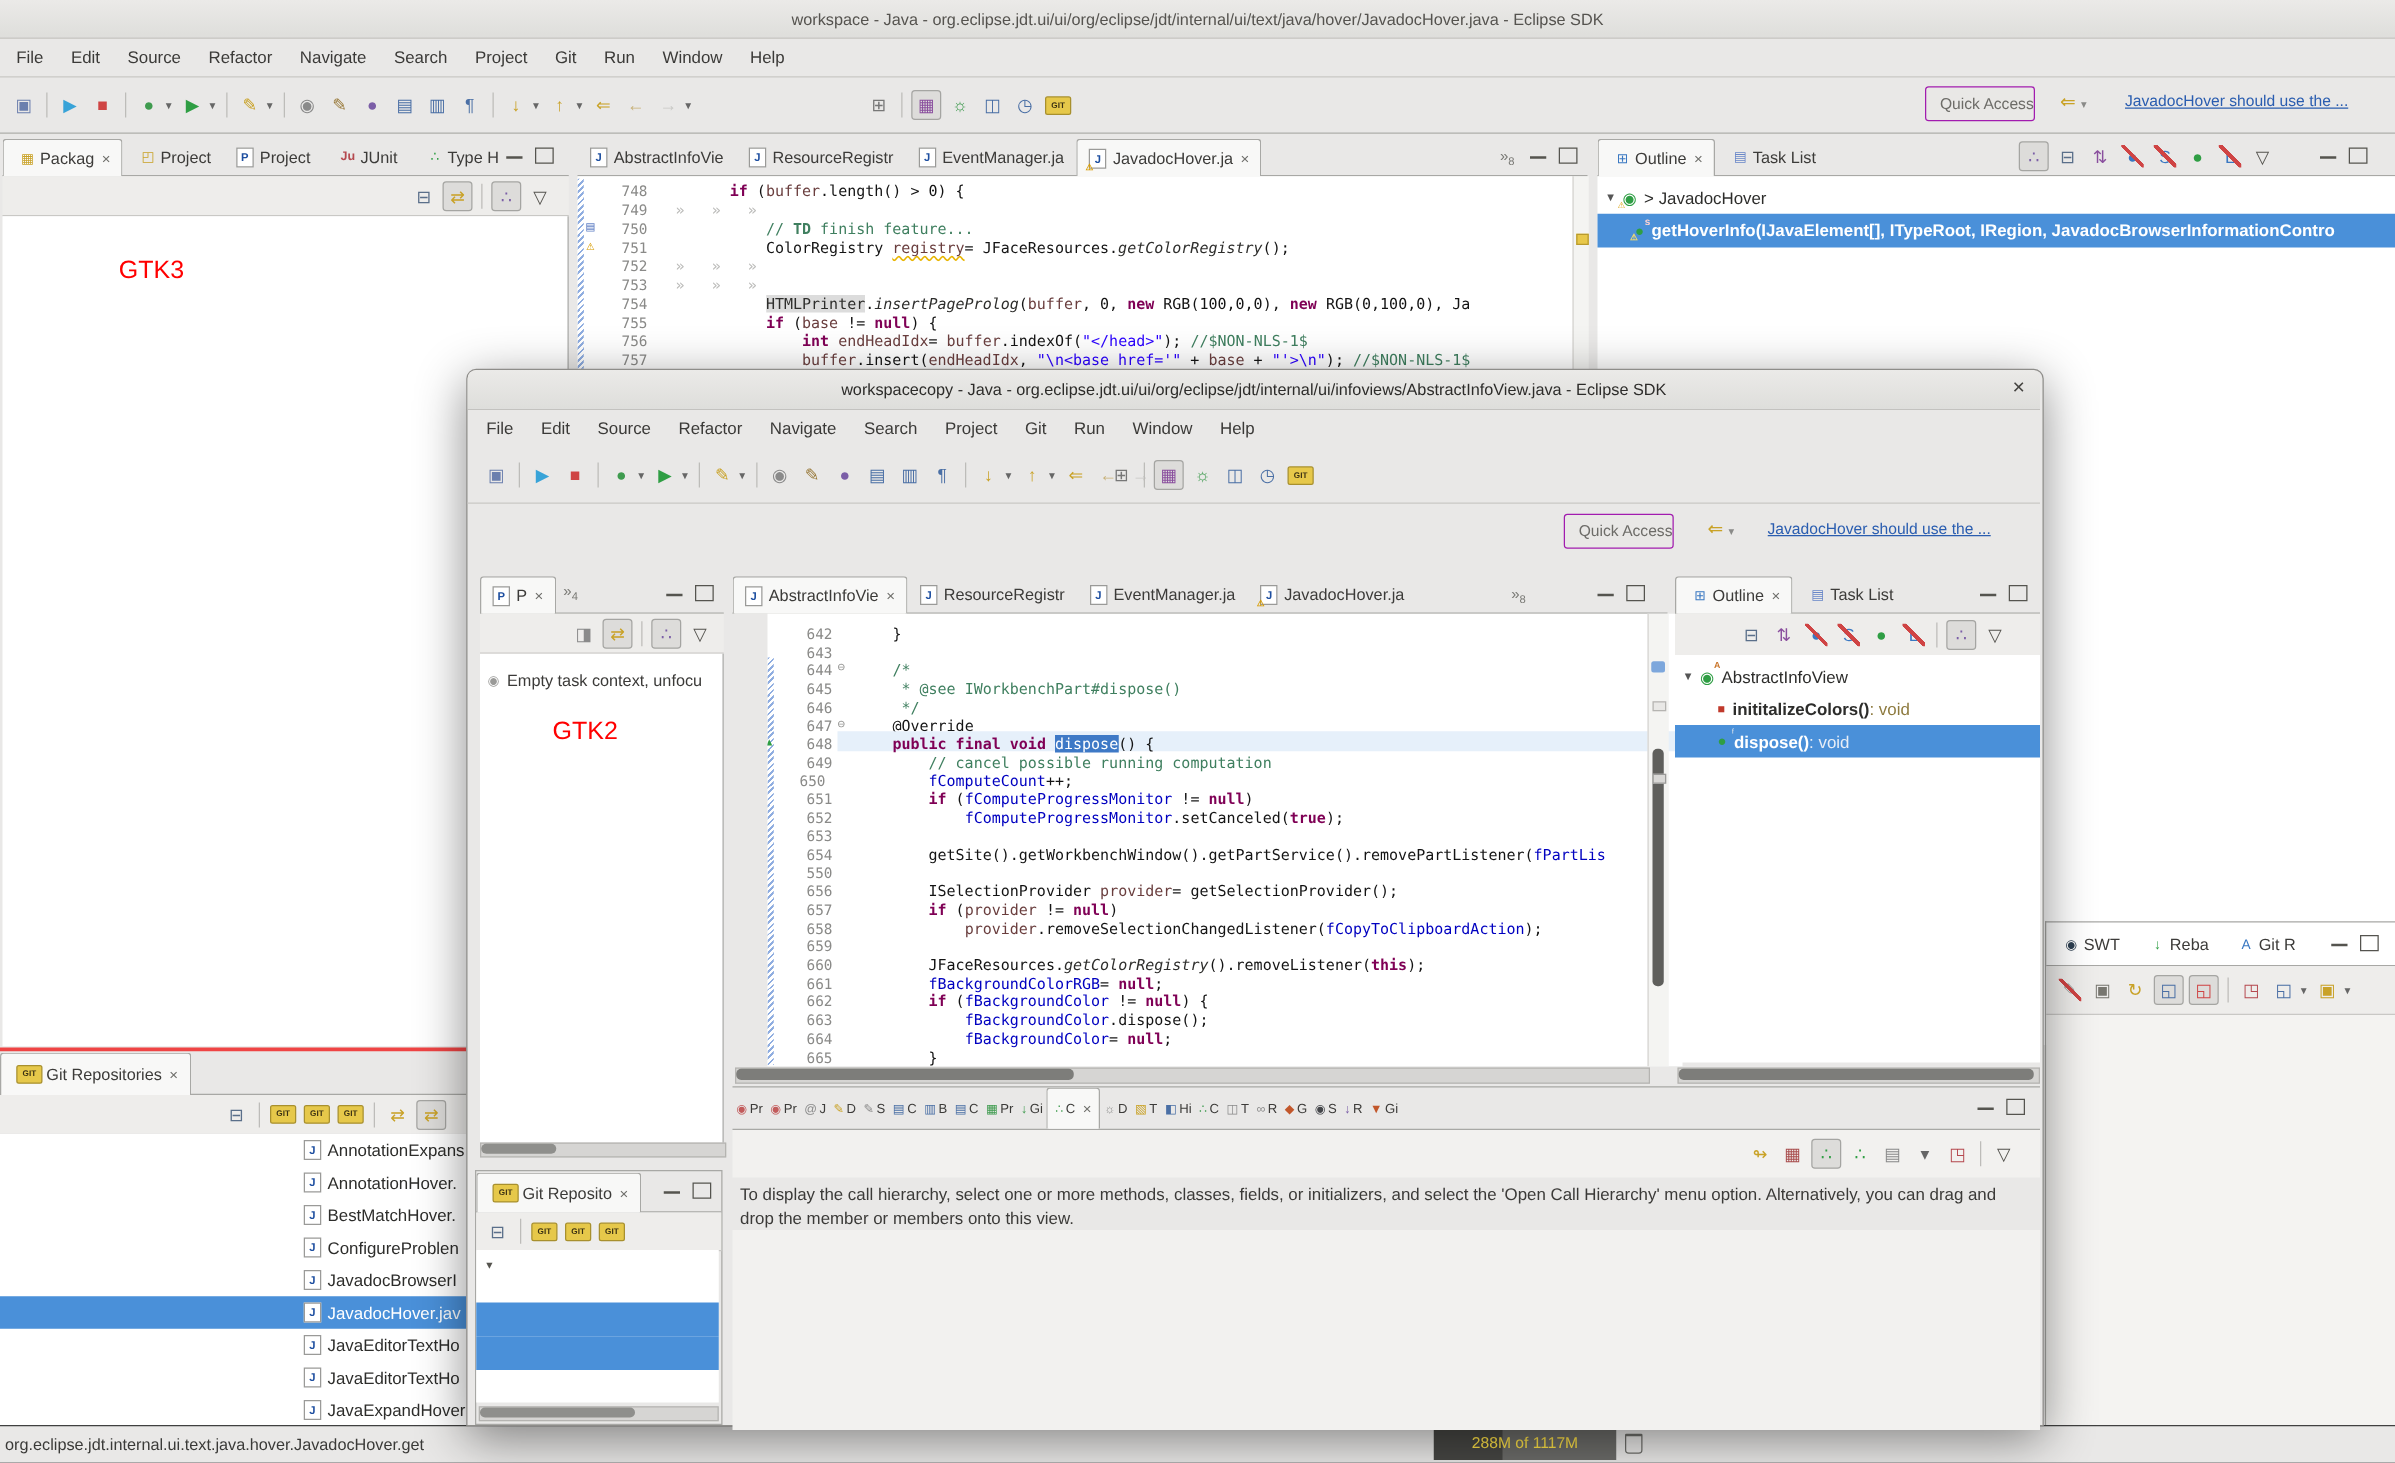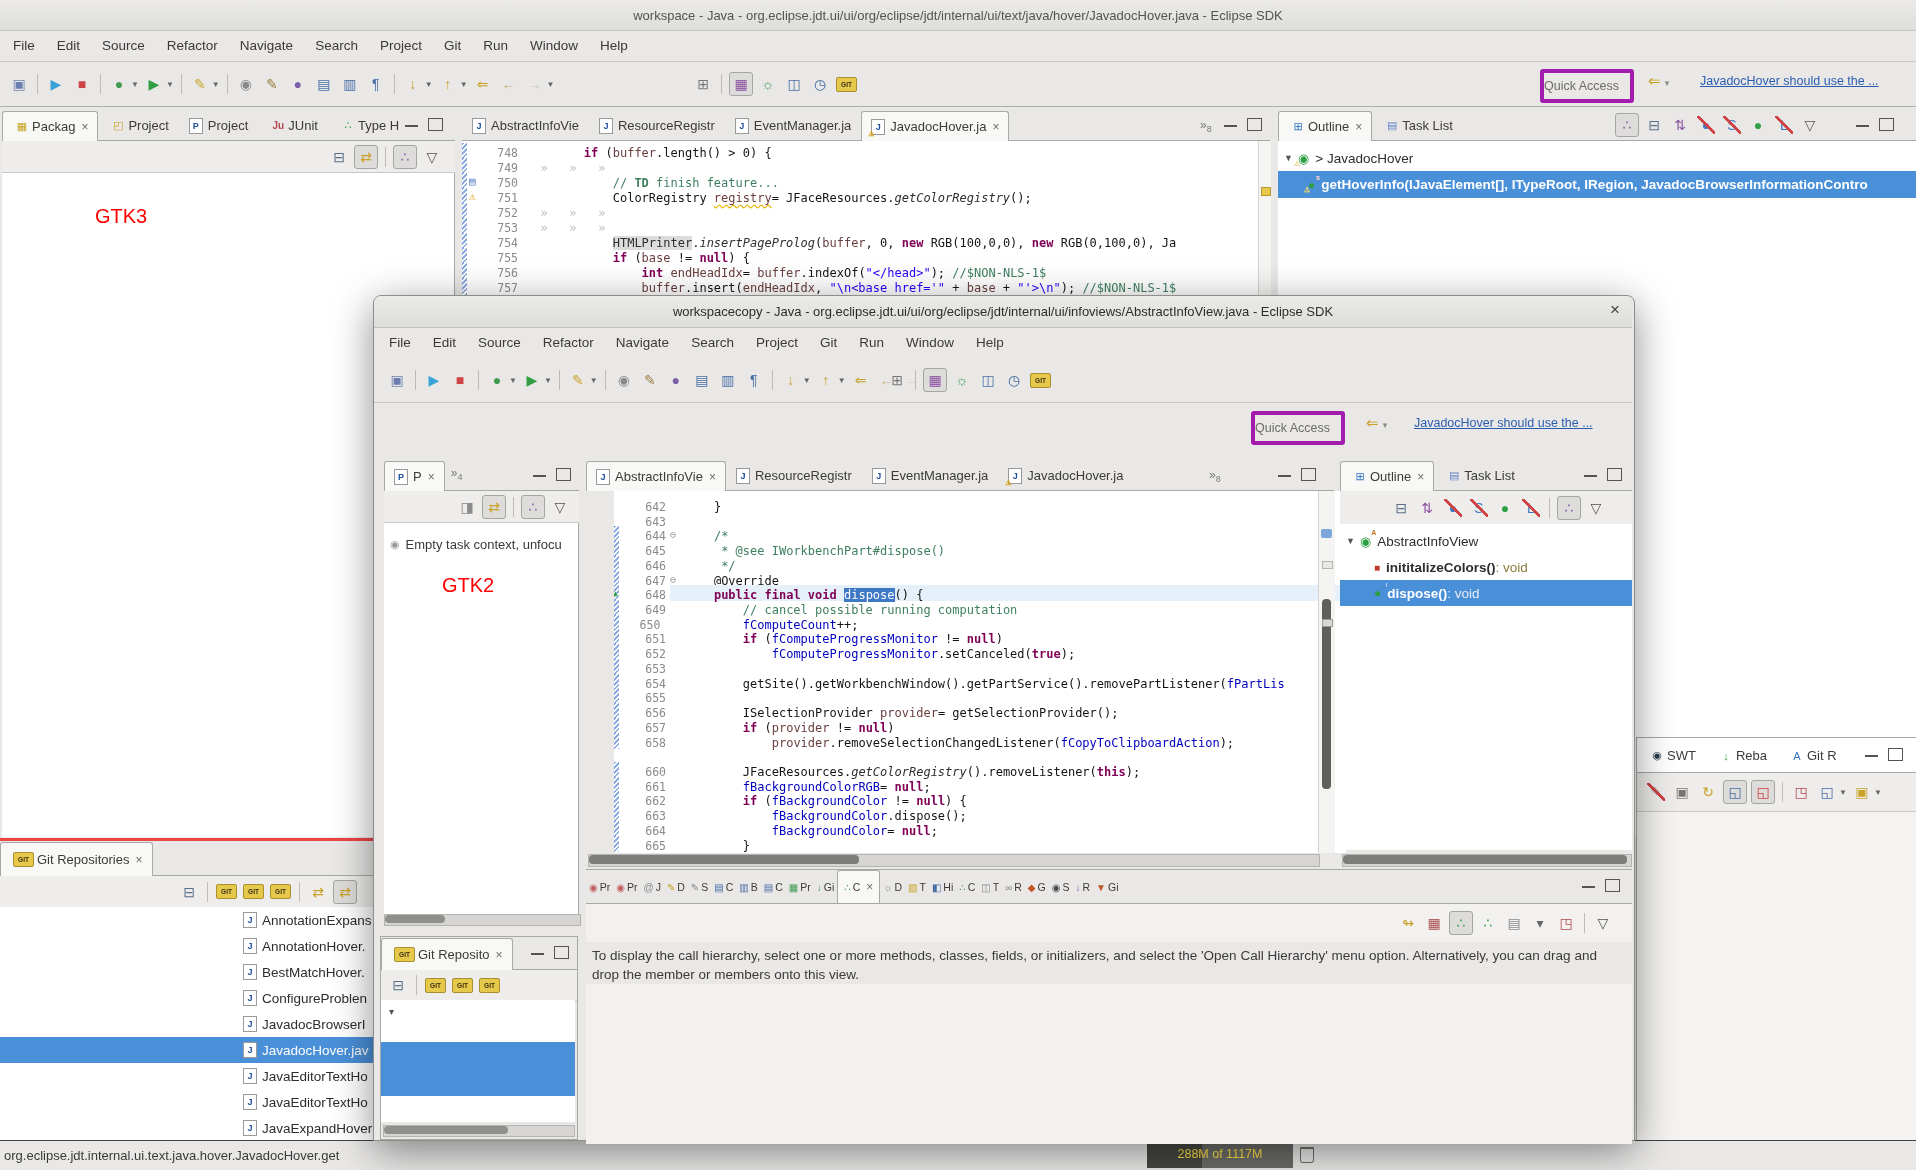--- a/index.html
+++ b/index.html
@@ -34,22 +34,22 @@
     background:#fff;border:1px solid #9a9a98;font-size:9px;font-weight:bold;color:#1e4fa0;margin-right:5px;}
   .jicon.warn::after{content:"⚠";position:absolute;left:-4px;bottom:-4px;font-size:7px;color:#d89c00;}
   .chip{font-size:12px;color:#7a7a76;}
   .chip sub{font-size:9px;}
   .minmax{display:flex;gap:10px;align-items:center;}
   .mm{width:13px;height:11px;border:1px solid #55544f;}
   .mm.min{height:3px;border:none;border-top:2px solid #55544f;margin-top:6px;}
   .view-tools{display:flex;align-items:center;justify-content:flex-end;}
   .white{background:#ffffff;}
   .red-label{color:#ff0000;font-size:20px;}
-  .qa-btn{border:4px solid #a21caf;border-radius:3px;color:#6d6c68;font-size:12.5px;
-          display:flex;align-items:center;justify-content:flex-start;background:#e9e8e6;}
+  .qa-btn{border:1px solid #a21caf;border-radius:3px;color:#6d6c68;font-size:12.5px;
+          display:flex;align-items:center;justify-content:flex-end;background:#e9e8e6;}
   .link{color:#2a5db0;text-decoration:underline;font-size:12.5px;white-space:nowrap;overflow:hidden;}
   
   .editor{background:#fff;overflow:hidden;}
   .cl{position:absolute;left:0;right:0;white-space:pre;font-family:"DejaVu Sans Mono",monospace;font-size:12px;}
   .cl .num{position:absolute;text-align:right;color:#8a8a88;font-size:11.5px;}
   .cl .codetxt{position:absolute;top:1px;}
   .hatch{position:absolute;width:5px;background:repeating-linear-gradient(135deg,#8fader9 0 1.5px,#ffffff 1.5px 3.5px);
          background:repeating-linear-gradient(135deg,#8fade0 0 1.5px,#ffffff 1.5px 3.5px);}
   .curline{position:absolute;background:#e6f0fa;}
   .tk-k{color:#7f0055;font-weight:bold}.tk-c{color:#3f7f5f}.tk-cb{color:#3f7f5f;font-weight:bold}
@@ -542,24 +542,25 @@
           <div class="cl" style="top: 66.88px; height: 14.72px;"><div class="hatch" style="left: 0px; top: -2px; height: 16.72px;"></div><span class="num" style="left: 20px; width: 32px; top: 1px;">646</span><span class="codetxt" style="left: 71px;"><span>    </span><span class="tk-c"> */</span></span></div>
           <div class="cl" style="top: 81.6px; height: 14.72px;"><div class="hatch" style="left: 0px; top: -2px; height: 16.72px;"></div><span class="num" style="left: 20px; width: 32px; top: 1px;">647</span><span class="fold" style="left: 56px; top: 1px;">⊖</span><span class="codetxt" style="left: 71px;"><span>    </span><span class="tk-p">@Override</span></span></div>
           <div class="curline" style="left: 56px; right: 0px; top: 94.32px; height: 15.72px;"></div>
           <div class="cl" style="top: 96.32px; height: 14.72px;"><div class="hatch" style="left: 0px; top: -2px; height: 16.72px;"></div><span class="gmark" style="left: -1px; top: 2px; color: rgb(47, 158, 68); font-size: 8px;">▲</span><span class="num" style="left: 20px; width: 32px; top: 1px;">648</span><span class="codetxt" style="left: 71px;"><span>    </span><span class="tk-k">public final void</span><span class="tk-p"> </span><span class="tk-sel">dispose</span><span class="tk-p">() {</span></span></div>
           <div class="cl" style="top: 111.04px; height: 14.72px;"><div class="hatch" style="left: 0px; top: -2px; height: 16.72px;"></div><span class="num" style="left: 20px; width: 32px; top: 1px;">649</span><span class="codetxt" style="left: 71px;"><span>        </span><span class="tk-c">// cancel possible running computation</span></span></div>
           <div class="cl" style="top: 125.76px; height: 14.72px;"><div class="hatch" style="left: 0px; top: -2px; height: 16.72px;"></div><span class="num" style="left: 20px; width: 32px; top: 1px; text-align: center;">650</span><span class="codetxt" style="left: 71px;"><span>        </span><span class="tk-f">fComputeCount</span><span class="tk-p">++;</span></span></div>
           <div class="cl" style="top: 140.48px; height: 14.72px;"><div class="hatch" style="left: 0px; top: -2px; height: 16.72px;"></div><span class="num" style="left: 20px; width: 32px; top: 1px;">651</span><span class="codetxt" style="left: 71px;"><span>        </span><span class="tk-k">if</span><span class="tk-p"> (</span><span class="tk-f">fComputeProgressMonitor</span><span class="tk-p"> != </span><span class="tk-k">null</span><span class="tk-p">)</span></span></div>
           <div class="cl" style="top: 155.2px; height: 14.72px;"><div class="hatch" style="left: 0px; top: -2px; height: 16.72px;"></div><span class="num" style="left: 20px; width: 32px; top: 1px;">652</span><span class="codetxt" style="left: 71px;"><span>            </span><span class="tk-f">fComputeProgressMonitor</span><span class="tk-p">.setCanceled(</span><span class="tk-k">true</span><span class="tk-p">);</span></span></div>
           <div class="cl" style="top: 169.92px; height: 14.72px;"><div class="hatch" style="left: 0px; top: -2px; height: 16.72px;"></div><span class="num" style="left: 20px; width: 32px; top: 1px;">653</span><span class="codetxt" style="left: 71px;"><span></span></span></div>
           <div class="cl" style="top: 184.64px; height: 14.72px;"><div class="hatch" style="left: 0px; top: -2px; height: 16.72px;"></div><span class="num" style="left: 20px; width: 32px; top: 1px;">654</span><span class="codetxt" style="left: 71px;"><span>        </span><span class="tk-p">getSite().getWorkbenchWindow().getPartService().removePartListener(</span><span class="tk-f">fPartLis</span></span></div>
-          <div class="cl" style="top: 199.36px; height: 14.72px;"><div class="hatch" style="left: 0px; top: -2px; height: 16.72px;"></div><span class="num" style="left: 20px; width: 32px; top: 1px;">655</span><span class="codetxt" style="left: 71px;"><span></span></span></div>
+          <div class="cl" style="top: 199.36px; height: 14.72px;"><div class="hatch" style="left: 0px; top: -2px; height: 16.72px;"></div><span class="num" style="left: 20px; width: 32px; top: 1px;">550</span><span class="codetxt" style="left: 71px;"><span></span></span></div>
           <div class="cl" style="top: 214.08px; height: 14.72px;"><div class="hatch" style="left: 0px; top: -2px; height: 16.72px;"></div><span class="num" style="left: 20px; width: 32px; top: 1px;">656</span><span class="codetxt" style="left: 71px;"><span>        </span><span class="tk-p">ISelectionProvider </span><span class="tk-v">provider</span><span class="tk-p">= getSelectionProvider();</span></span></div>
           <div class="cl" style="top: 228.8px; height: 14.72px;"><div class="hatch" style="left: 0px; top: -2px; height: 16.72px;"></div><span class="num" style="left: 20px; width: 32px; top: 1px;">657</span><span class="codetxt" style="left: 71px;"><span>        </span><span class="tk-k">if</span><span class="tk-p"> (</span><span class="tk-v">provider</span><span class="tk-p"> != </span><span class="tk-k">null</span><span class="tk-p">)</span></span></div>
           <div class="cl" style="top: 243.52px; height: 14.72px;"><div class="hatch" style="left: 0px; top: -2px; height: 16.72px;"></div><span class="num" style="left: 20px; width: 32px; top: 1px;">658</span><span class="codetxt" style="left: 71px;"><span>            </span><span class="tk-v">provider</span><span class="tk-p">.removeSelectionChangedListener(</span><span class="tk-f">fCopyToClipboardAction</span><span class="tk-p">);</span></span></div>
+          <div class="cl" style="top: 258.24px; height: 14.72px;"><div class="hatch" style="left: 0px; top: -2px; height: 16.72px;"></div><span class="num" style="left: 20px; width: 32px; top: 1px;">659</span><span class="codetxt" style="left: 71px;"><span></span></span></div>
           <div class="cl" style="top: 272.96px; height: 14.72px;"><div class="hatch" style="left: 0px; top: -2px; height: 16.72px;"></div><span class="num" style="left: 20px; width: 32px; top: 1px;">660</span><span class="codetxt" style="left: 71px;"><span>        </span><span class="tk-p">JFaceResources.</span><span class="tk-i">getColorRegistry</span><span class="tk-p">().removeListener(</span><span class="tk-k">this</span><span class="tk-p">);</span></span></div>
           <div class="cl" style="top: 287.68px; height: 14.72px;"><div class="hatch" style="left: 0px; top: -2px; height: 16.72px;"></div><span class="num" style="left: 20px; width: 32px; top: 1px;">661</span><span class="codetxt" style="left: 71px;"><span>        </span><span class="tk-f">fBackgroundColorRGB</span><span class="tk-p">= </span><span class="tk-k">null</span><span class="tk-p">;</span></span></div>
           <div class="cl" style="top: 302.4px; height: 14.72px;"><div class="hatch" style="left: 0px; top: -2px; height: 16.72px;"></div><span class="num" style="left: 20px; width: 32px; top: 1px;">662</span><span class="codetxt" style="left: 71px;"><span>        </span><span class="tk-k">if</span><span class="tk-p"> (</span><span class="tk-f">fBackgroundColor</span><span class="tk-p"> != </span><span class="tk-k">null</span><span class="tk-p">) {</span></span></div>
           <div class="cl" style="top: 317.12px; height: 14.72px;"><div class="hatch" style="left: 0px; top: -2px; height: 16.72px;"></div><span class="num" style="left: 20px; width: 32px; top: 1px;">663</span><span class="codetxt" style="left: 71px;"><span>            </span><span class="tk-f">fBackgroundColor</span><span class="tk-p">.dispose();</span></span></div>
           <div class="cl" style="top: 331.84px; height: 14.72px;"><div class="hatch" style="left: 0px; top: -2px; height: 16.72px;"></div><span class="num" style="left: 20px; width: 32px; top: 1px;">664</span><span class="codetxt" style="left: 71px;"><span>            </span><span class="tk-f">fBackgroundColor</span><span class="tk-p">= </span><span class="tk-k">null</span><span class="tk-p">;</span></span></div>
           <div class="cl" style="top: 346.56px; height: 14.72px;"><div class="hatch" style="left: 0px; top: -2px; height: 16.72px;"></div><span class="num" style="left: 20px; width: 32px; top: 1px;">665</span><span class="codetxt" style="left: 71px;"><span>        </span><span class="tk-p">}</span></span></div>
         </div>
       <div class="abs" style="left:732px;top:31px;width:16px;height:362px;background:#f4f4f2;border-left:1px solid #d5d4d1;">
         <div class="abs" style="left:2px;top:38px;width:11px;height:9px;background:#7da7dc;border-radius:2px;"></div>
         <div class="abs" style="left:3px;top:70px;width:9px;height:6px;border:1px solid #b5b4b1;background:#e9e8e6;"></div>

